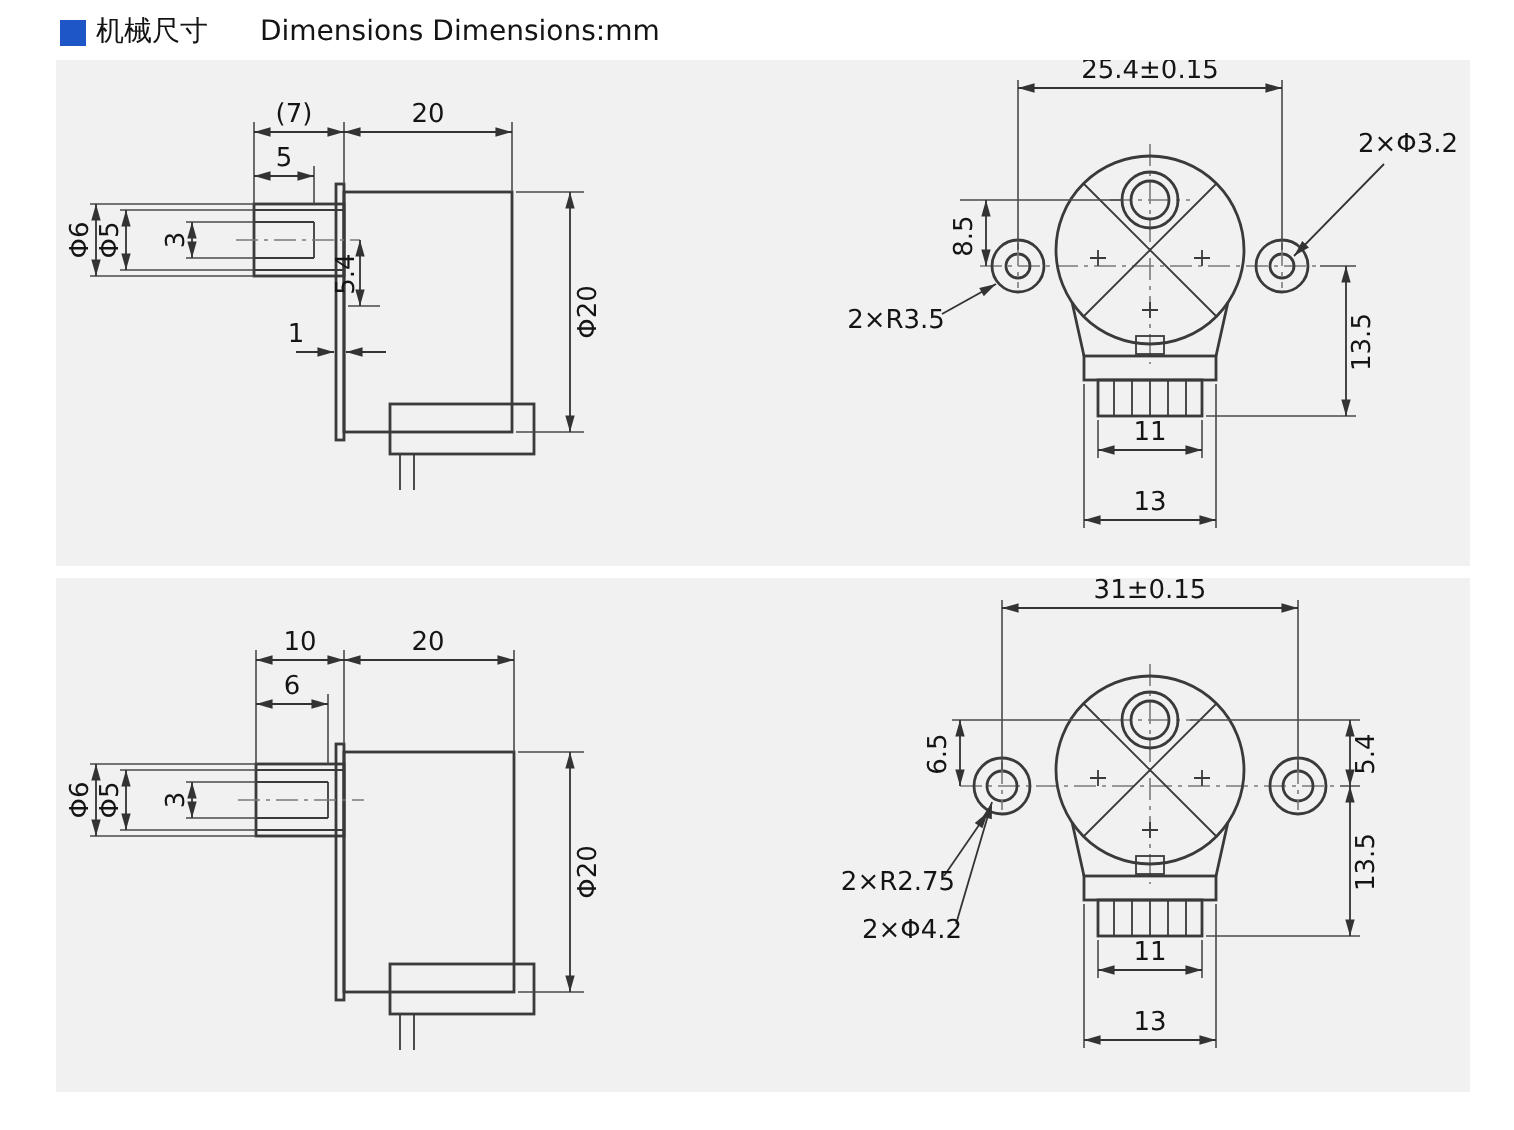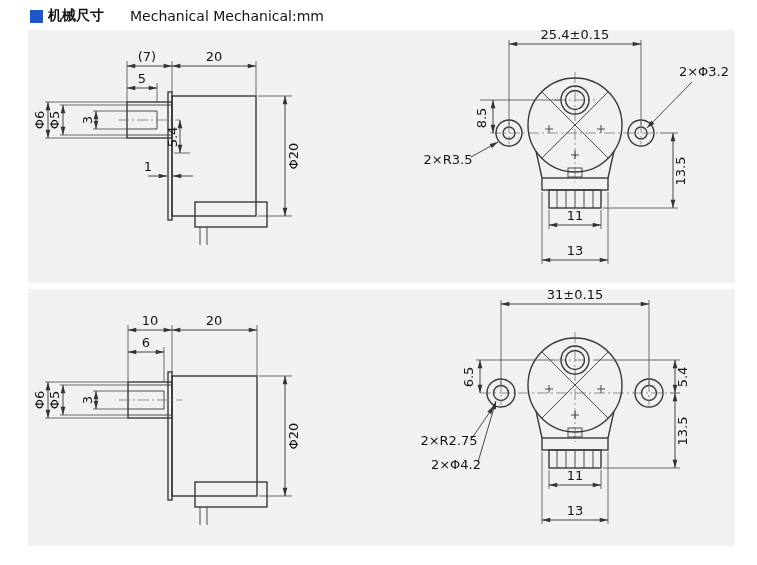--- a/index.html
+++ b/index.html
@@ -1,42 +1,42 @@
 <!DOCTYPE html>
 <html><head>
 <meta charset="utf-8">
 <style>
   *{box-sizing:border-box;margin:0;padding:0}
   html,body{background:#ffffff}
   body{font-family:"DejaVu Sans","Liberation Sans",sans-serif;color:#141414}
   .page{position:relative;width:757px;height:565px;background:#ffffff;overflow:hidden}
   .hdr{position:absolute;left:30px;top:7px;display:flex;align-items:center}
   .sq{width:13px;height:13px;display:inline-block;background:#1e56c8}
-  .t-cn{font-size:14px;font-weight:bold;margin-left:5px}
+  .t-cn{font-size:14px;font-weight:normal;margin-left:5px}
   .t-en{font-size:14px;margin-left:26px}
   .panel{position:absolute;left:28px;width:707px;background:#f1f1f2}
   #p1{top:30px;height:253px}
   #p2{top:289px;height:257px}
   svg{display:block}
   .ol{fill:none;stroke:#3a3a3a;stroke-width:1.4}
   .tn{fill:none;stroke:#3a3a3a;stroke-width:0.9}
   .ext{fill:none;stroke:#4a4a4a;stroke-width:0.8}
   .dim{fill:none;stroke:#333333;stroke-width:0.9}
   .cl{fill:none;stroke:#7a7a7a;stroke-width:0.8;stroke-dasharray:11 3 2 3}
   text{font-size:13px;fill:#141414;text-anchor:middle}
 </style>
 </head>
 <body>
 
 <div class="page">
 
   <div class="hdr">
     <span class="sq" style="background-color: rgb(30, 86, 200);"></span>
     <span class="t-cn">机械尺寸</span>
-    <span class="t-en">Mechanical Mechanical:mm</span>
+    <span class="t-en">Dimensions Dimensions:mm</span>
   </div>
 
   <div class="panel" id="p1">
     <svg width="707" height="253" viewBox="0 0 707 253">
       <defs>
         <marker id="arw" viewBox="0 0 10 6" refX="9.6" refY="3" markerWidth="9" markerHeight="5.4" markerUnits="userSpaceOnUse" orient="auto-start-reverse">
           <path d="M0.4,0.4 L9.6,3 L0.4,5.6 Z" fill="#333"></path>
         </marker>
       </defs>
 

